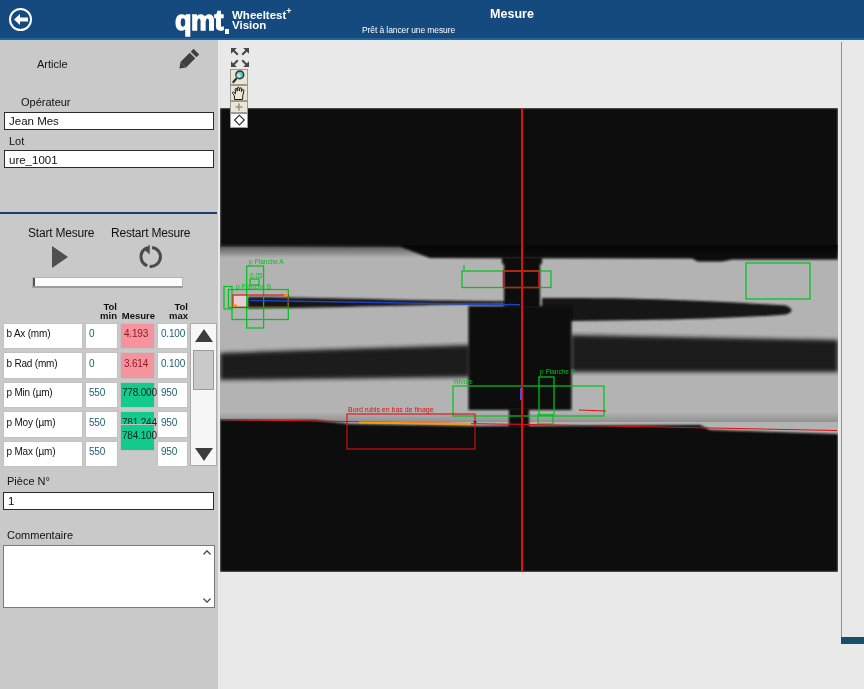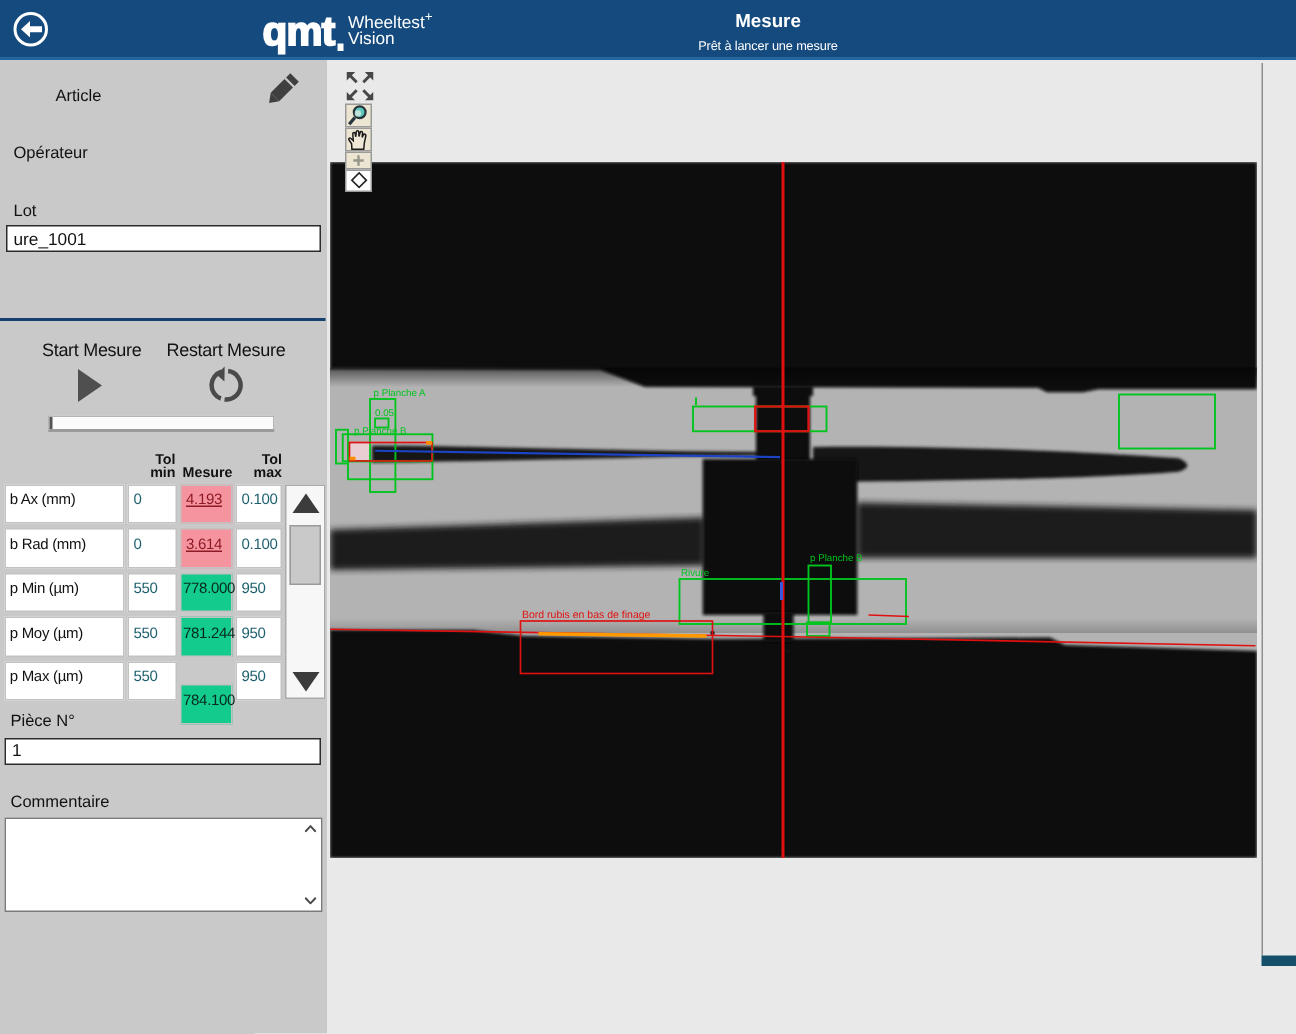--- a/index.html
+++ b/index.html
@@ -4,34 +4,34 @@
 <style>
   html,body{margin:0;padding:0;}
   body{width:864px;height:689px;overflow:hidden;font-family:"Liberation Sans",sans-serif;background:#e9e9e9;}
   .abs{position:absolute;}
   #stage{position:relative;width:721px;height:689px;}
   
   #topbar{left:0;top:0;width:864px;height:38px;background:#154a7e;}
   #topline{left:0;top:38px;width:864px;height:2px;background:#2266a0;}
   #backbtn{left:9px;top:8px;width:23px;height:23px;border:2.5px solid #fff;border-radius:50%;box-sizing:border-box;}
   #logo{left:175px;top:9px;color:#fff;font-weight:bold;font-size:27px;letter-spacing:-0.5px;line-height:24px;-webkit-text-stroke:1.3px #fff;}
-  #logosub{left:232px;top:6px;color:#fff;font-weight:normal;font-size:11.5px;line-height:10.5px;letter-spacing:0px;}
+  #logosub{left:232px;top:6px;color:#fff;font-weight:bold;font-size:11.5px;line-height:10.5px;letter-spacing:0px;}
   #title{left:362px;top:6.5px;width:300px;text-align:center;color:#fff;font-weight:bold;font-size:12.5px;}
-  #subtitle{left:362px;top:25px;width:300px;text-align:center;color:#fff;font-size:8.5px;letter-spacing:-0.1px;}
+  #subtitle{left:362px;top:25px;width:300px;color:#fff;font-size:8.5px;letter-spacing:-0.1px;}
   
   #panel{left:0;top:40px;width:218px;height:649px;background:#c9c9c9;}
   .lbl{position:absolute;color:#111;font-size:11px;}
   .inp{position:absolute;background:#fff;border:1px solid #2b2b2b;box-sizing:border-box;color:#111;font-size:11.5px;padding:1.5px 0 0 4px;line-height:14px;}
   #divider{left:0;top:172px;width:217px;height:2px;background:#17406e;}
   .btnlbl{position:absolute;color:#111;font-size:12px;letter-spacing:-0.2px;}
   #progress{left:32px;top:237px;width:151px;height:11px;background:#fbfbfb;border:1px solid #b5b5b5;border-bottom:2px solid #9a9a9a;box-sizing:border-box;}
   #progress .lead{position:absolute;left:0;top:0;width:2px;height:100%;background:#555;}
   .th{position:absolute;color:#111;font-weight:bold;font-size:9.5px;text-align:right;line-height:9px;}
   .cell{position:absolute;background:#fff;font-size:10px;letter-spacing:-0.2px;color:#111;padding:4.5px 0 0 3px;box-sizing:border-box;border:1px solid #c2c2c2;}
-  .pink{background:#f5949e;color:#8e1a24;text-decoration:underline;}
+  .pink{background:#f5949e;color:#8e1a24;}
   .green{background:#12cb8c;color:#07281e;}
   .tol{color:#1d5f6e;}
   
   #tsb{left:190px;top:282.5px;width:27px;height:143.5px;background:#f7f7f7;border:1px solid #ababab;box-sizing:border-box;}
   .tri-up{width:0;height:0;border-left:9px solid transparent;border-right:9px solid transparent;border-bottom:13px solid #3c3c3c;position:absolute;}
   .tri-dn{width:0;height:0;border-left:9px solid transparent;border-right:9px solid transparent;border-top:13px solid #3c3c3c;position:absolute;}
   #tsb .thumb{position:absolute;left:2px;top:26px;width:21px;height:40px;background:#c9c9c9;border:1px solid #9a9a9a;box-sizing:border-box;}
   
   #comment{left:3px;top:504.5px;width:212px;height:63px;background:#fff;border:1px solid #7a7a7a;box-sizing:border-box;}
   
@@ -59,21 +59,22 @@
 
   <div class="abs" id="panel">
     <svg class="abs" style="left:176px;top:8px" width="24" height="22" viewBox="0 0 24 22">
       <g fill="#3f3f3f" transform="rotate(45 8 16)">
         <rect x="4" y="4" width="8" height="13"></rect>
         <path d="M4 17 L12 17 L8 22.5 Z"></path>
         <rect x="4" y="-1.5" width="8" height="4"></rect>
       </g>
     </svg>
     <div class="lbl" style="left:9px;top:18px;margin-left:28px;">Article</div>
-    <div class="lbl" style="left:9px;top:56px;text-align:right;">Opérateur</div>
+    <div class="lbl" style="left:21px;top:56px;text-align:right;">Opérateur</div>
+    <div class="inp" style="left:4px;top:71.5px;width:210px;height:18px;">Jean Mes</div>
     <div class="lbl" style="left:9px;top:95px;">Lot</div>
     <div class="inp" style="left:4px;top:110px;width:210px;height:17.5px;">ure_1001</div>
     <div class="abs" id="divider"></div>
     <div class="btnlbl" style="left:28px;top:186px;">Start Mesure</div>
     <div class="btnlbl" style="left:111px;top:186px;">Restart Mesure</div>
     <svg class="abs" style="left:51px;top:206px" width="17" height="22" viewBox="0 0 17 22">
       <path d="M1 0 L17 11 L1 22 Z" fill="#4f4f4f"></path>
     </svg>
     <svg class="abs" style="left:139px;top:204px" width="24" height="26" viewBox="0 0 24 26">
       <g stroke="#4a4a4a" stroke-width="3" fill="none">
@@ -103,21 +104,21 @@
     <div class="cell green" style="left:120px;top:341.5px;width:35px;height:26.5px;padding-left:1px;">778.000</div>
     <div class="cell tol" style="left:157px;top:341.5px;width:30.5px;height:26.5px;">950</div>
 
     <div class="cell" style="left:2.5px;top:371px;width:80px;height:26.5px;">p Moy (µm)</div>
     <div class="cell tol" style="left:85px;top:371px;width:32.5px;height:26.5px;">550</div>
     <div class="cell green" style="left:120px;top:371px;width:35px;height:26.5px;padding-left:1px;">781.244</div>
     <div class="cell tol" style="left:157px;top:371px;width:30.5px;height:26.5px;">950</div>
 
     <div class="cell" style="left:2.5px;top:400.5px;width:80px;height:26.5px;">p Max (µm)</div>
     <div class="cell tol" style="left:85px;top:400.5px;width:32.5px;height:26.5px;">550</div>
-    <div class="cell green" style="left:120px;top:384px;width:35px;height:26.5px;padding-left:1px;margin-top:32px;">784.100</div>
+    <div class="cell green" style="left:120px;top:384px;width:35px;height:26.5px;padding-left:1px;">784.100</div>
     <div class="cell tol" style="left:157px;top:400.5px;width:30.5px;height:26.5px;">950</div>
     <div id="tsb" class="abs">
       <div class="tri-up" style="left:4px;top:5px;"></div>
       <div class="thumb"></div>
       <div class="tri-dn" style="left:4px;top:124px;"></div>
     </div>
     <div class="lbl" style="left:7px;top:435px;">Pièce N°</div>
     <div class="inp" style="left:3px;top:451.5px;width:211px;height:18px;">1</div>
     <div class="lbl" style="left:7px;top:489px;">Commentaire</div>
     <div id="comment" class="abs">

